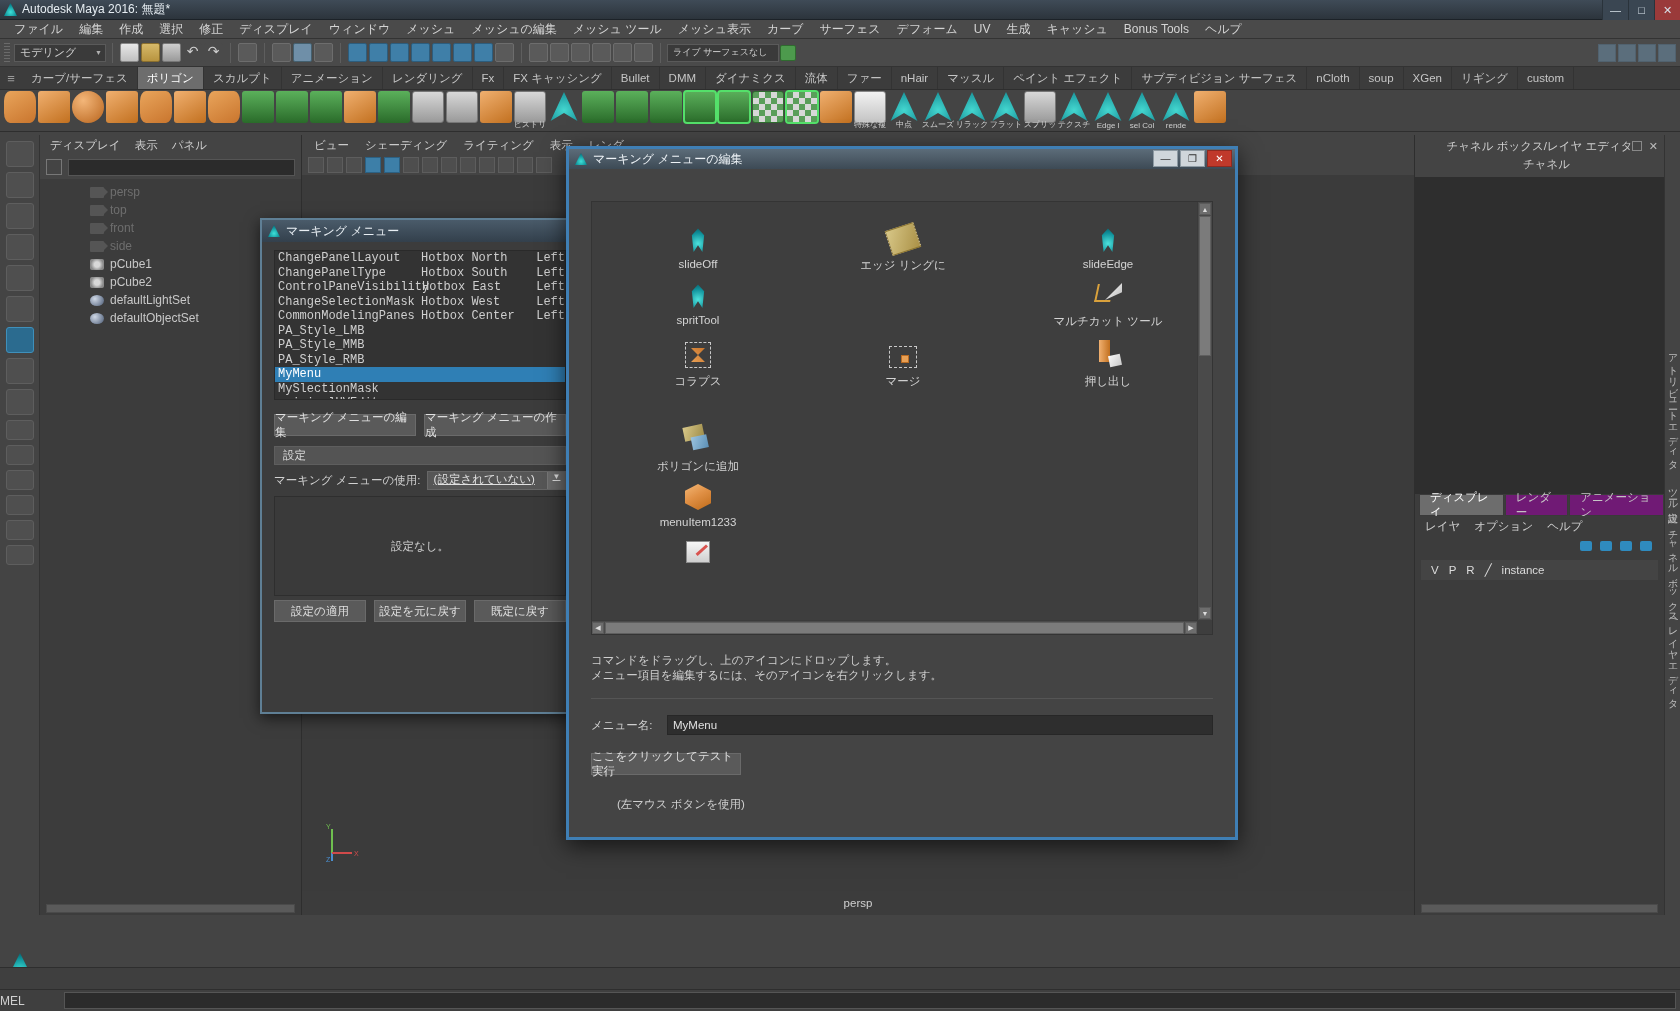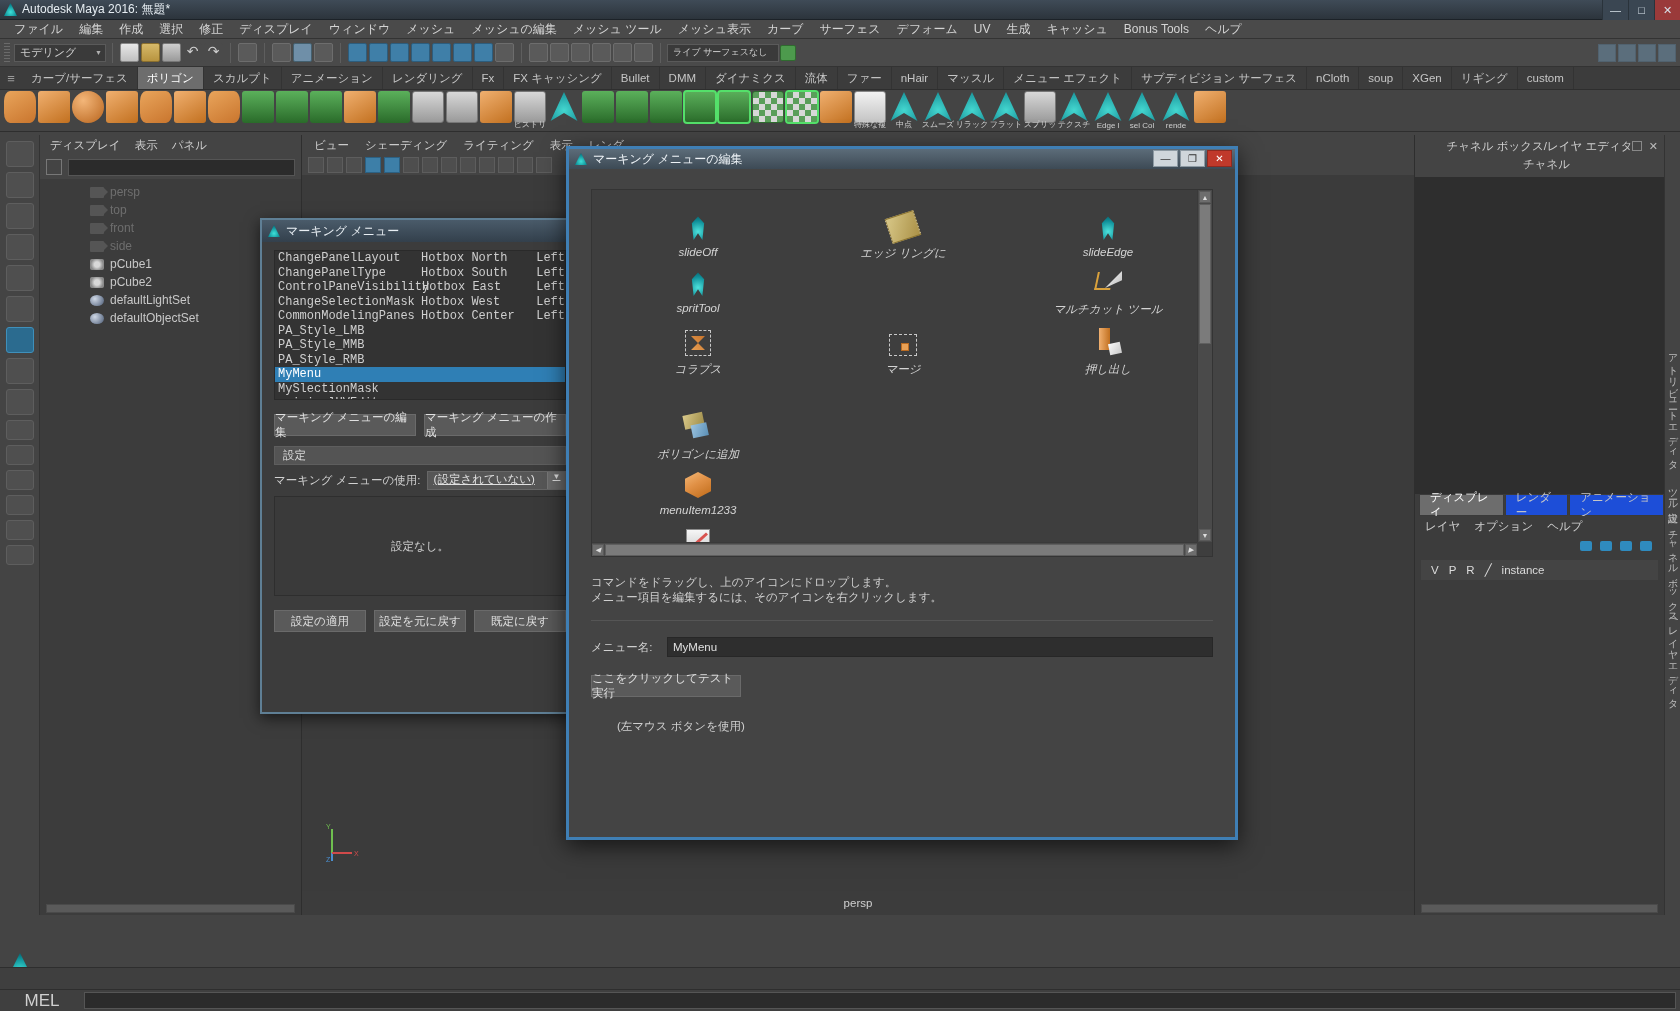--- a/index.html
+++ b/index.html
@@ -133,21 +133,21 @@
      border-left:1px solid #2e2e2e;}
   .rc-head { height:22px; display:flex; align-items:center; justify-content:center;
      font-size:11.5px; color:#cfcfcf; background:#444; position:relative;}
   .rc-head .pin { position:absolute; right:22px; width:10px;height:10px;border:1px solid #888;}
   .rc-head .x { position:absolute; right:6px; font-size:11px; color:#bbb;}
   .rc-menu { height:20px; display:flex; align-items:center; gap:14px; padding-left:14px;
      font-size:11.5px; color:#cfcfcf; background:#444;flex-direction:column;}
   .rc-body { flex:1; background:#2e2e2e; margin:0; }
   .rc-tabs { height:22px; display:flex; background:#3c3c3c; padding-left:4px; gap:1px;}
   .rc-tab { padding:0 10px; display:flex;align-items:center;font-size:11.5px;color:#c6c6c6;
-     background:#1d4ed8; border:1px solid #3a3a3a;}
+     background:#701a75; border:1px solid #3a3a3a;}
   .rc-tab.active { background:#6d6d6d; color:#fff;}
   .rc-menu2 { height:20px; display:flex; align-items:center; gap:14px; padding-left:10px;
      font-size:11.5px; color:#cfcfcf; background:#3c3c3c;}
   .layer-icons { height:20px; display:flex; align-items:center; justify-content:flex-end;
      gap:8px; padding-right:12px; background:#3c3c3c;}
   .li { width:12px;height:10px;background:#2f8bbf; border-radius:2px;}
   .layer-row { height:20px; display:flex; align-items:center; gap:10px; padding-left:10px;
      font-size:11.5px; color:#dcdcdc; background:#444; margin:4px 6px;}
   .layer-list { flex:1; background:#3c3c3c;}
   .layer-scroll { height:14px; background:#3c3c3c; display:flex; align-items:center; padding:0 6px;}
@@ -157,21 +157,21 @@
   .vstrip { width:16px; background:#444; writing-mode:vertical-rl; text-orientation:mixed;
      font-size:10px; color:#bdbdbd; display:flex; align-items:center; justify-content:center;
      gap:18px; border-left:1px solid #333; padding:10px 0;}
 
   
   .bottom { position:absolute; bottom:0; left:0; width:1680px; }
   .timebar { height:22px; background:#3f3f3f; display:flex; align-items:center;
      border-top:1px solid #2e2e2e;}
   .cmdbar { height:22px; background:#3f3f3f; display:flex; align-items:center;
      border-top:1px solid #2e2e2e;}
-  .mel { width:84px; text-align:center; font-size:17px; color:#d0d0d0;}
+  .mel { width:64px; text-align:left; font-size:12px; color:#d0d0d0;}
   .cmdinput { flex:1; height:17px; background:#2b2b2b; border:1px solid #555; margin-right:4px;}
   .logo-corner { position:absolute; left:0; bottom:22px; width:40px; height:46px;
      background:#444; display:flex; align-items:center; justify-content:center;}
   .maya-logo { width:26px;height:26px;
      background:radial-gradient(circle at 50% 70%, #3fe0d8 0%, #0b8a93 60%, #07414d 100%);
      clip-path: polygon(50% 0%, 100% 100%, 0% 100%);}
 
   
   .mmwin { position:absolute; left:260px; top:218px; width:320px; height:496px;
      background:#3c3c3c; border:2px solid #5f7f95; box-shadow:0 4px 14px rgba(0,0,0,.6);}
@@ -193,40 +193,40 @@
   .mmsec { margin:10px 12px 0 12px; height:19px; background:#545454; border:1px solid #5e5e5e;
      display:flex; align-items:center; padding-left:8px; font-size:11.5px; color:#dcdcdc;}
   .mmrow { margin:6px 12px 0 12px; display:flex; align-items:center; gap:6px;}
   .mmrow .lbl { font-size:11.5px; color:#d2d2d2;}
   .mmsel { flex:1; height:19px; background:#565656; border:1px solid #666; display:flex;
      padding-left:6px; font-size:11.5px; color:#e0e0e0;text-decoration:underline;}
   .mmsel .ar { margin-left:auto; width:18px; text-align:center; background:#6a6a6a;
      border-left:1px solid #777; font-size:8px; color:#ddd;}
   .mmpane { margin:6px 12px 0 12px; height:100px; background:#3a3a3a; border:1px solid #2e2e2e;
      display:flex; align-items:center; justify-content:center; font-size:11.5px; color:#d0d0d0;}
-  .mmfoot { display:flex; gap:8px; margin:14px 12px 0 12px;}
+  .mmfoot { display:flex; gap:8px; margin:4px 12px 0 12px;}
   .mmfoot .b { flex:1; height:22px; background:#5a5a5a; border:1px solid #6a6a6a;
      display:flex;align-items:center;justify-content:center; font-size:11.5px; color:#e0e0e0;}
 
   
   .emwin { position:absolute; left:566px; top:146px; width:672px; height:694px;
      background:#444444; border:3px solid #3f7fb5; box-shadow:0 6px 22px rgba(0,0,0,.65);}
   .emtb { height:20px; background:linear-gradient(#5c6c79,#3d4a55);
      display:flex; align-items:center; padding-left:6px; gap:6px; position:relative;}
   .emtb .ic { width:12px;height:12px;
      background:radial-gradient(circle at 50% 70%, #3fe0d8 0%, #0b8a93 60%, #07414d 100%);
      clip-path: polygon(50% 0%, 100% 100%, 0% 100%);}
   .emtb .tx { font-size:12px; color:#eef3f7;}
   .emtb .wb { position:absolute; top:1px; display:flex; right:3px; gap:2px;}
   .emtb .wb div { width:25px;height:17px; background:#cfd6db; border:1px solid #8d9aa3;
      display:flex;align-items:center;justify-content:center; font-size:10px; color:#333;}
   .emtb .wb .cl { background:#c0392b; color:#fff; border-color:#8e2a20;}
 
-  .emgrid-wrap { margin:20px 22px 0 22px; height:368px; background:#3e3e3e;
-     border:1px solid #343434; position:relative; overflow:hidden;font-style:italic;}
+  .emgrid-wrap { margin:32px 22px 0 22px; height:434px; background:#3e3e3e;
+     border:1px solid #343434; position:relative; overflow:hidden;}
   .emgrid { position:absolute; inset:0 16px 14px 0; }
   .emcell { position:absolute; width:120px; text-align:center;}
   .emcell .gi { height:36px; display:flex; align-items:flex-end; justify-content:center;}
   .emcell .gl { font-size:11.5px; color:#d4d4d4; margin-top:6px; white-space:nowrap;}
   .vscroll { position:absolute; right:0; top:0; width:15px; bottom:14px; background:#4a4a4a;
      border-left:1px solid #3a3a3a;}
   .vscroll .thumb { position:absolute; top:14px; left:1px; width:12px; height:140px;
      background:#7b7b7b; border:1px solid #5f5f5f;}
   .vscroll .au, .vscroll .ad { position:absolute; left:1px; width:12px;height:12px;
      background:#6d6d6d; border:1px solid #5a5a5a; font-size:7px; color:#ddd;
@@ -382,21 +382,21 @@
     <div class="stab">レンダリング</div>
     <div class="stab">Fx</div>
     <div class="stab">FX キャッシング</div>
     <div class="stab">Bullet</div>
     <div class="stab">DMM</div>
     <div class="stab">ダイナミクス</div>
     <div class="stab">流体</div>
     <div class="stab">ファー</div>
     <div class="stab">nHair</div>
     <div class="stab">マッスル</div>
-    <div class="stab">メニュー エフェクト</div>
+    <div class="stab">ペイント エフェクト</div>
     <div class="stab">サブディビジョン サーフェス</div>
     <div class="stab">nCloth</div>
     <div class="stab">soup</div>
     <div class="stab">XGen</div>
     <div class="stab">リギング</div>
     <div class="stab">custom</div>
   </div>
 
   <div class="shelf">
     <div class="shelf-item">

